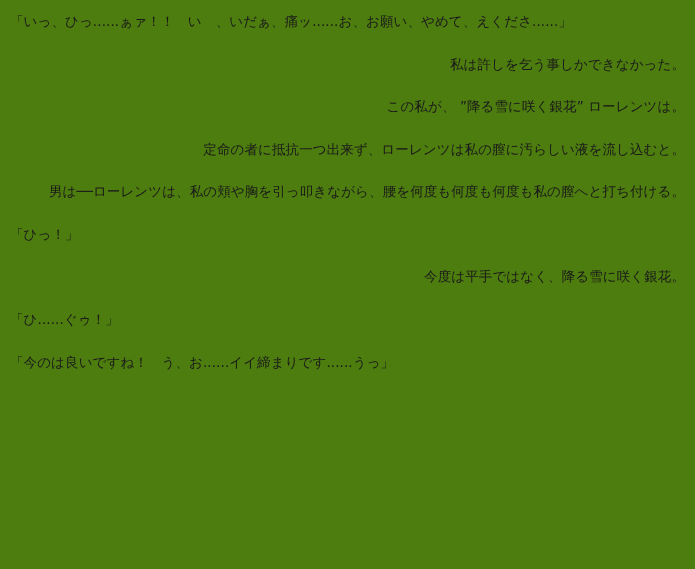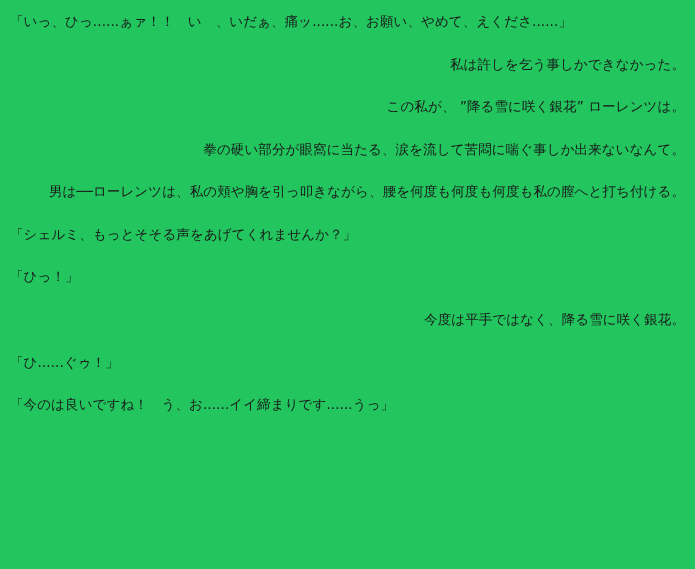--- a/index.html
+++ b/index.html
@@ -10,21 +10,21 @@
   body {
     width: 695px;
     height: 569px;
     overflow: hidden;
     font-family: "DejaVu Sans", "Liberation Sans", sans-serif;
   }
   .page {
     position: relative;
     width: 695px;
     height: 569px;
-    background: #22c55e;
+    background: #4d7c0f;
     box-sizing: border-box;
     padding: 12px 10px 0 10px;
   }
   .para {
     font-size: 13.5px;
     line-height: 1.45;
     color: #1a1a1a;
     margin: 0 0 23px 0;
     white-space: pre-wrap;
     word-break: break-all;
@@ -38,20 +38,19 @@
     margin-bottom: 0;
   }
 </style>
 </head>
 <body>
 
 <div class="page">
   <p class="para">「いっ、ひっ......ぁァ！！　いゞ、いだぁ、痛ッ......お、お願い、やめて、えくださ......」</p>
   <p class="para indent">　私は許しを乞う事しかできなかった。</p>
   <p class="para indent">　この私が、 ”降る雪に咲く銀花” ローレンツは。</p>
-  <p class="para indent">　拳の硬い部分が眼窩に当たる、涙を流して苦悶に喘ぐ事しか出来ないなんて。</p>
+  <p class="para indent">　定命の者に抵抗一つ出来ず、ローレンツは私の膣に汚らしい液を流し込むと。</p>
   <p class="para indent">　男は──ローレンツは、私の頬や胸を引っ叩きながら、腰を何度も何度も何度も私の膣へと打ち付ける。</p>
-  <p class="para">「シェルミ、もっとそそる声をあげてくれませんか？」</p>
   <p class="para">「ひっ！」</p>
   <p class="para indent">　今度は平手ではなく、降る雪に咲く銀花。</p>
   <p class="para">「ひ......ぐゥ！」</p>
   <p class="para">「今のは良いですね！　う、お......イイ締まりです......うっ」</p>
 </div>
 
 </body></html>

